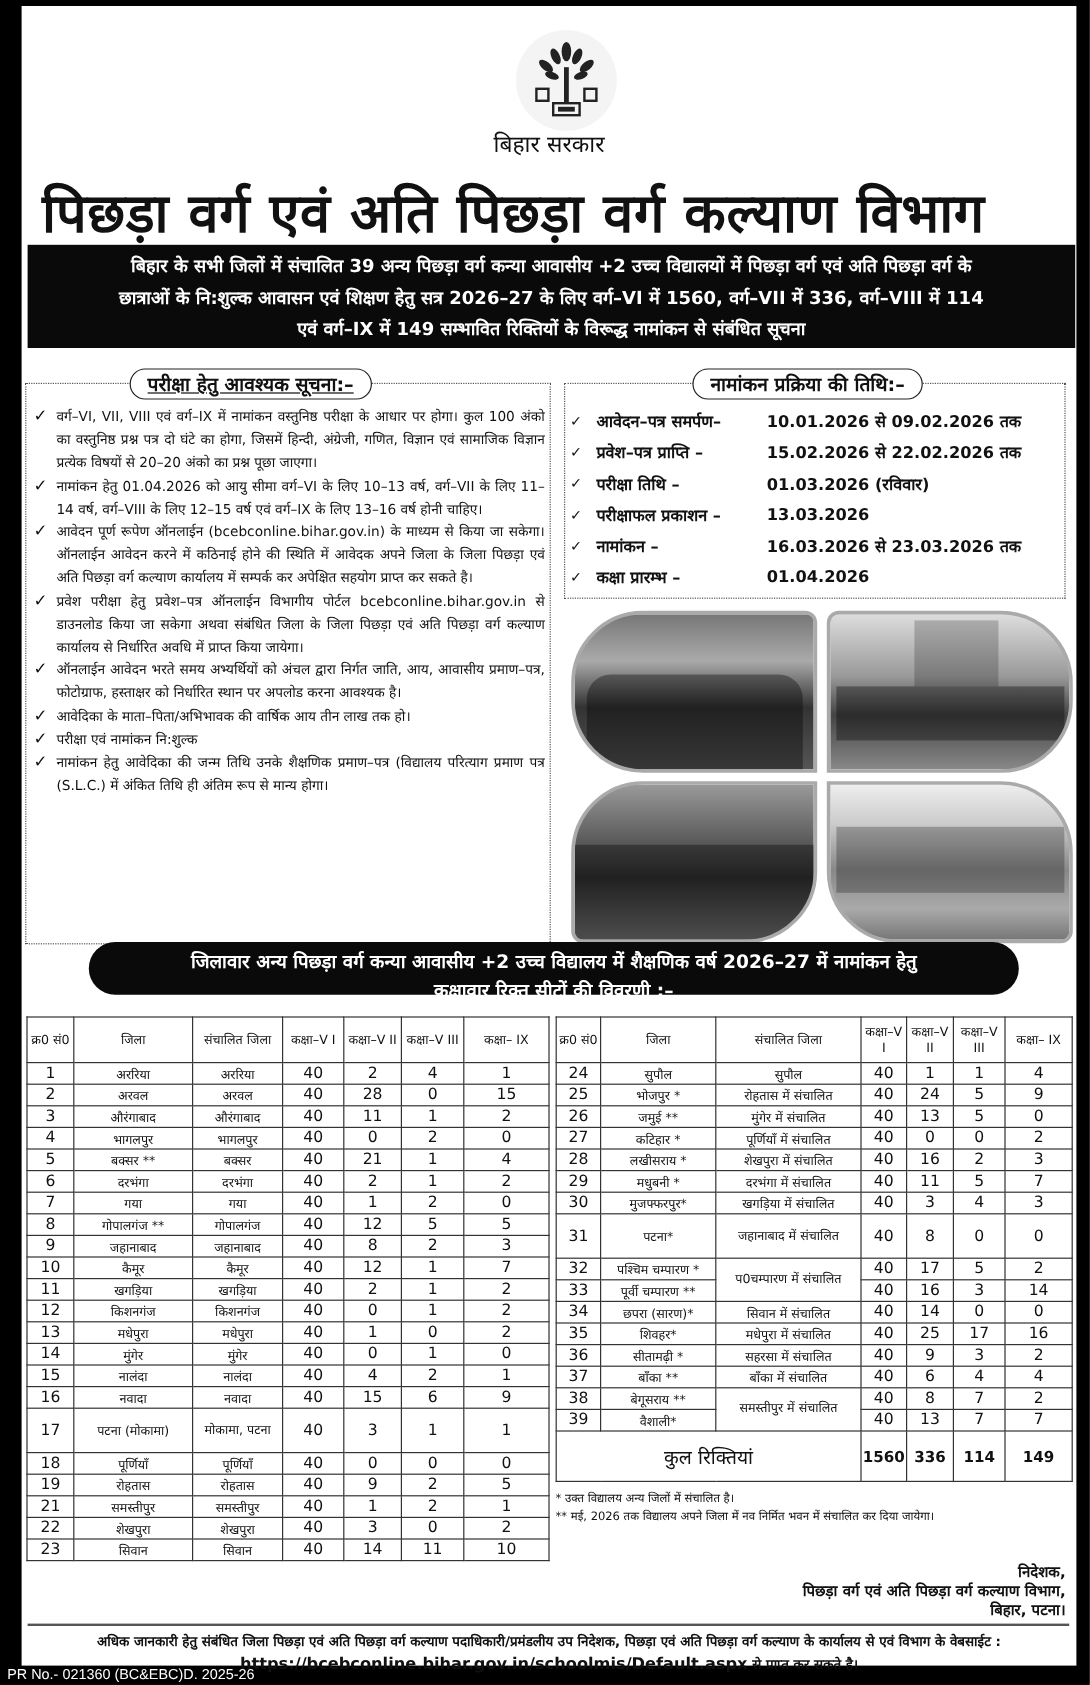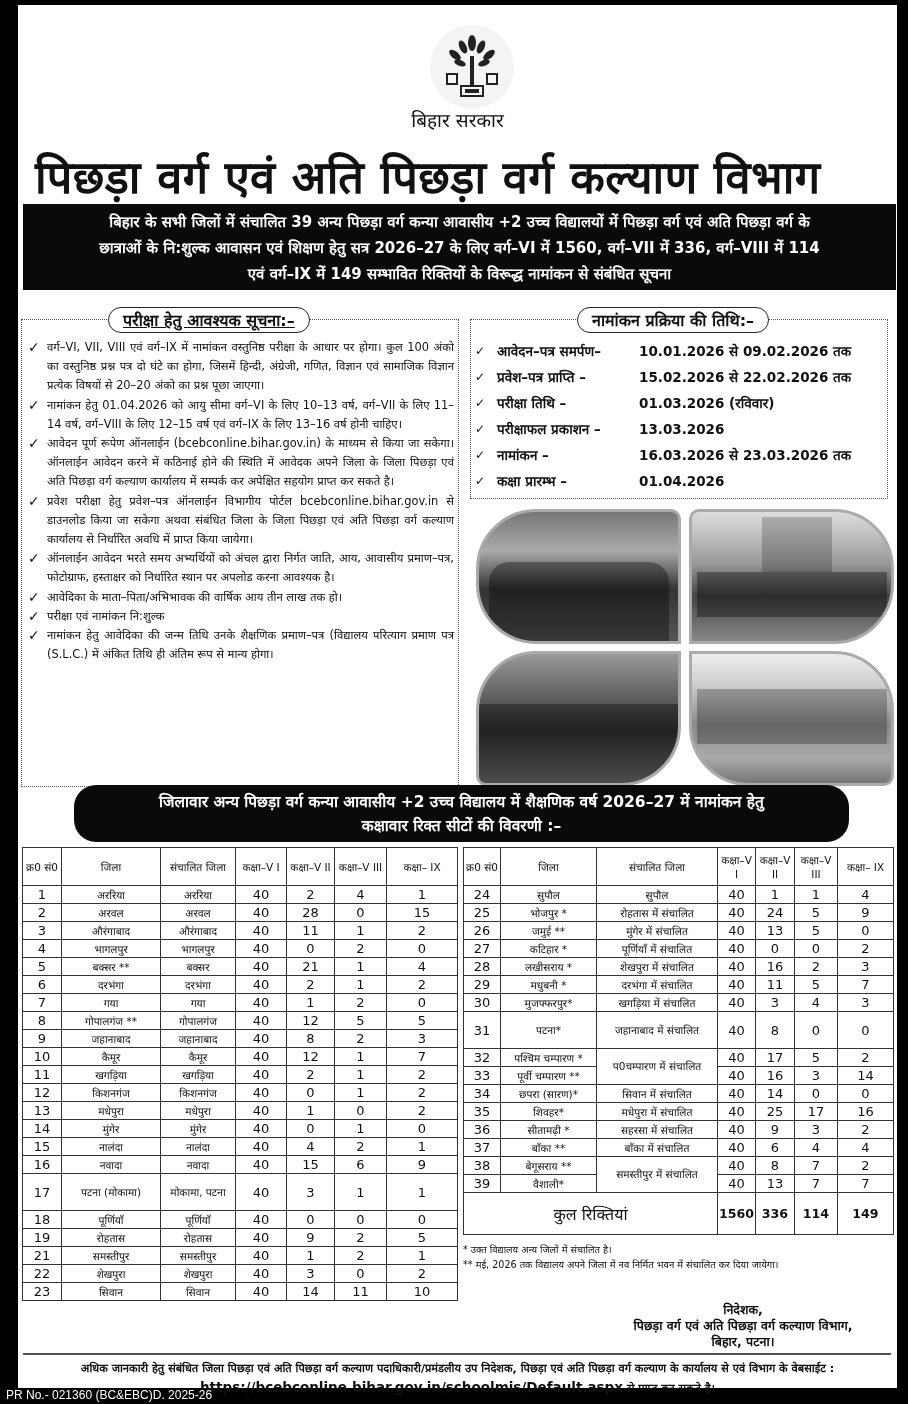--- a/index.html
+++ b/index.html
@@ -35,36 +35,36 @@
 
   
   .photos { position: absolute; left: 453px; top: 500px; width: 425px; height: 285px; }
   .photo { position: absolute; width: 205px; height: 135px; border: 3px solid #aaa; overflow: hidden; }
   .photo.p1 { left: 5px; top: 4px; border-radius: 60px 10px 0 60px; background: linear-gradient(180deg,#777 0%,#aaa 30%,#333 60%,#555 100%); }
   .photo.p2 { left: 218px; top: 4px; border-radius: 10px 60px 60px 0; background: linear-gradient(180deg,#ddd 0%,#999 40%,#444 65%,#888 100%); }
   .photo.p3 { left: 5px; top: 146px; border-radius: 60px 0 60px 10px; background: linear-gradient(180deg,#999 0%,#666 30%,#333 60%,#777 100%); }
   .photo.p4 { left: 218px; top: 146px; border-radius: 0 60px 10px 60px; background: linear-gradient(180deg,#eee 0%,#ccc 25%,#888 55%,#aaa 80%,#777 100%); }
   .photo .shape { position: absolute; background: rgba(0,0,0,0.35); }
 
-  .table-banner { position: absolute; left: 56px; top: 780px; width: 775px; height: 57px; background: #0a0a0a; color: #fff; border-radius: 22px; text-align: center; font-size: 15.5px; font-weight: bold; line-height: 24px; padding-top: 5px; }
+  .table-banner { position: absolute; left: 56px; top: 780px; width: 775px; height: 44px; background: #0a0a0a; color: #fff; border-radius: 22px; text-align: center; font-size: 15.5px; font-weight: bold; line-height: 24px; padding-top: 5px; }
 
   
   table.vac { position: absolute; border-collapse: collapse; font-size: 12.6px; table-layout: fixed; }
   table.vac td, table.vac th { border: 1px solid #333; text-align: center; height: 18px; padding: 0; overflow: hidden; white-space: nowrap; }
   table.vac th { font-weight: normal; font-size: 10.5px; line-height: 14px; height: 38px; white-space: normal; }
   table.vac td.sm { font-size: 10.5px; }
   table.vac td.num { font-size: 13px; }
   table.vac td.two { white-space: normal; line-height: 13px; font-size: 10.5px; }
   .t-left { left: 4px; top: 842px; width: 435px; }
   .t-right { left: 445px; top: 842px; width: 430px; }
   tr.tall td { height: 37px; }
   tr.total td { height: 42px; font-weight: bold; }
 
   .footnotes { position: absolute; left: 445px; top: 1237px; width: 430px; font-size: 9.6px; line-height: 15px; }
-  .signature { position: absolute; left: 580px; top: 1297px; width: 290px; text-align: center; font-size: 12.5px; font-weight: bold; line-height: 16px; }
+  .signature { position: absolute; left: 580px; top: 1297px; width: 290px; text-align: right; font-size: 12.5px; font-weight: bold; line-height: 16px; }
   .divider { position: absolute; left: 5px; top: 1348px; width: 868px; height: 2px; background: #555; }
   .more-info { position: absolute; left: 0; top: 1354px; width: 879px; text-align: center; font-size: 11.2px; line-height: 19px; font-weight: bold; }
   .more-info .url { font-size: 13.5px; }
 
   .pr-no { position: absolute; left: 6px; top: 1388px; font-size: 12px; color: #fff; font-family: "Liberation Sans Narrow", "Liberation Sans", sans-serif; }
 </style>
 </head>
 <body>
 
 <div class="page">

